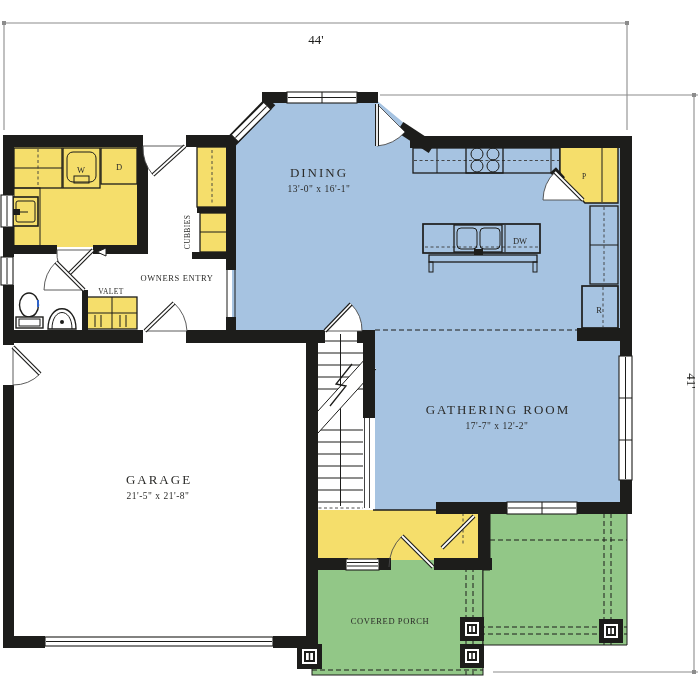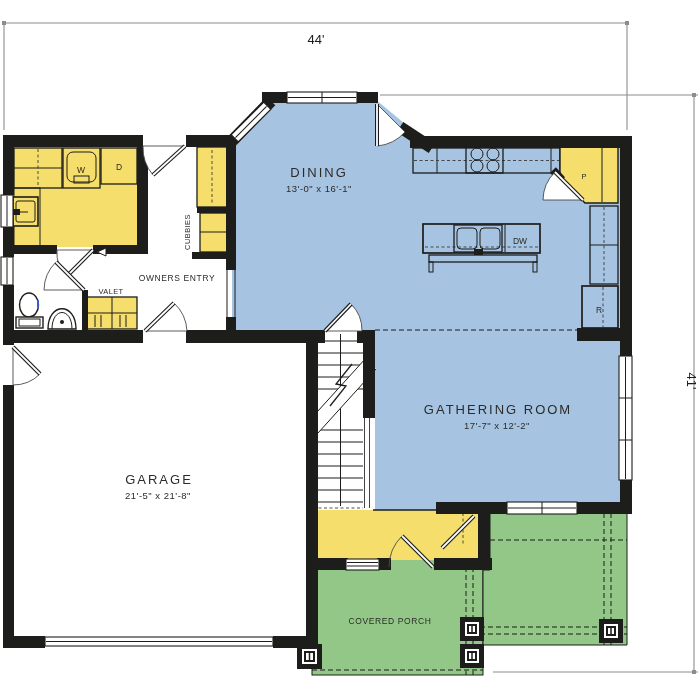--- a/index.html
+++ b/index.html
@@ -1,16 +1,16 @@
 <!DOCTYPE html>
 <html><head>
 <meta charset="utf-8">
 <style>
   html,body{margin:0;padding:0;background:#ffffff;}
-  .stage{width:700px;height:700px;position:relative;background:#fff;font-family:Liberation Sans, sans-serif;text-align:right;}
+  .stage{width:700px;height:700px;position:relative;background:#fff;font-family:Liberation Serif, serif;text-align:right;}
   svg{display:block;}
   .wall{fill:#1d1d1b;stroke:none;}
   .wline{stroke:#1d1d1b;fill:none;}
   .thin{stroke:#1d1d1b;stroke-width:1.3;fill:none;}
   .thin2{stroke:#1d1d1b;stroke-width:1;fill:none;}
   .fixture{stroke:#1d1d1b;stroke-width:1.4;fill:#ffffff;}
   .winbox{fill:#ffffff;stroke:#1d1d1b;stroke-width:1.1;}
   .winline{stroke:#1d1d1b;stroke-width:1;fill:none;}
   .pie{fill:#ffffff;stroke:#4a4a4a;stroke-width:0.9;}
   .pieflat{fill:none;stroke:#4a4a4a;stroke-width:0.9;}

